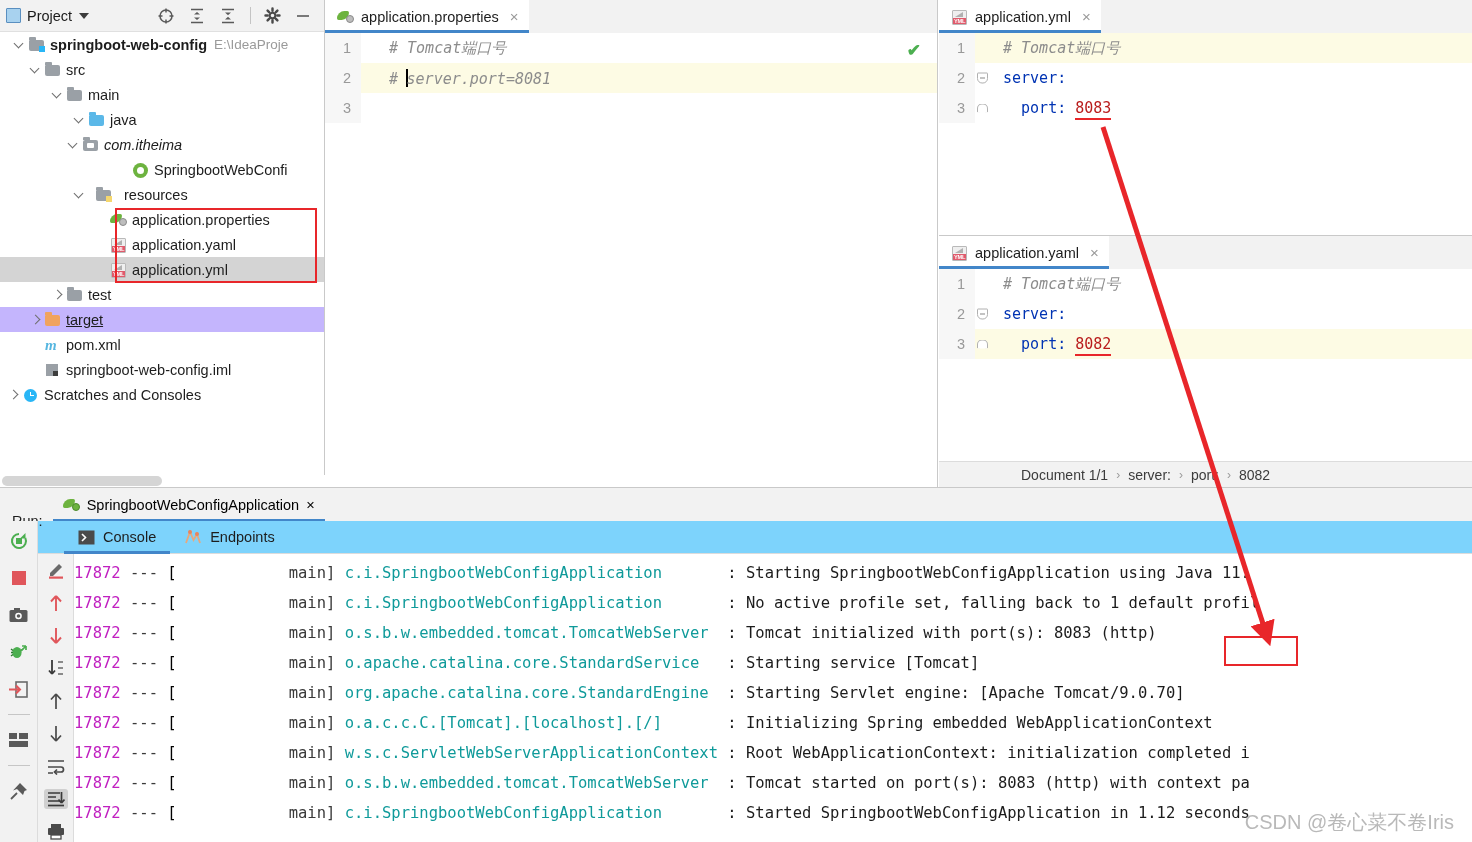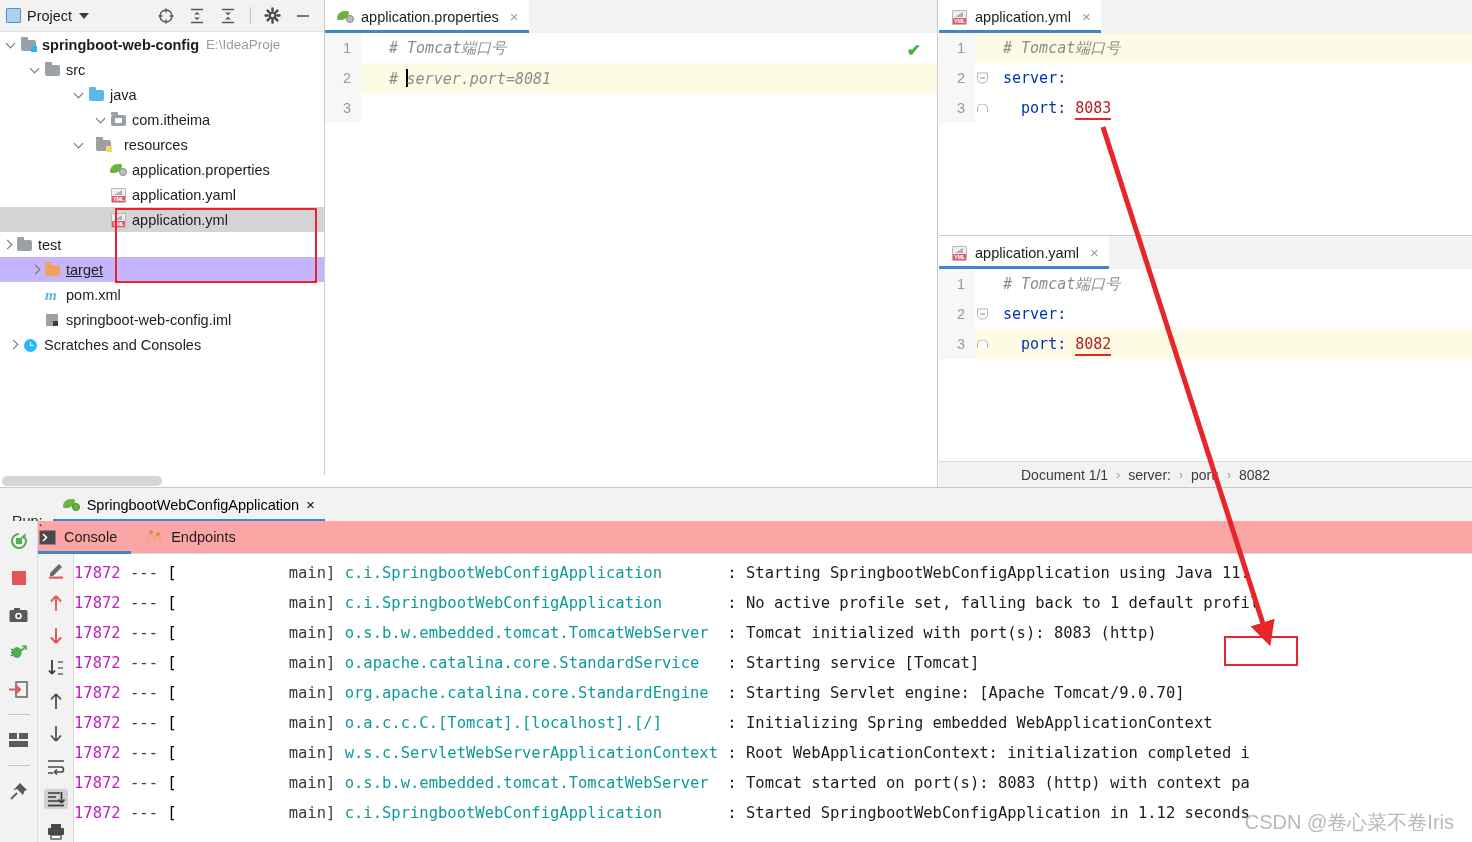--- a/index.html
+++ b/index.html
@@ -224,22 +224,22 @@
   }
   #run-tabrow .run-label { font-size:14.5px; color:#1d1d1d; padding: 0 10px 0 12px; margin-top: 32px; }
   .run-tab {
     height:33px; display:flex; align-items:center; gap:7px; padding:0 10px;
     font-size:14.5px; background:#f2f2f2; position:relative;
   }
   .run-tab.active::after {
     content:""; position:absolute; left:0; right:0; bottom:0; height:2.5px; background:#4286c9;
   }
   #run-subrow {
-    height: 33px; background:#fca5a5; display:flex; align-items:center;
-    padding-left: 25px; border-bottom:1px solid #dcdcdc;
+    height: 33px; background:#7dd3fc; display:flex; align-items:center;
+    padding-left: 64px; border-bottom:1px solid #dcdcdc;
   }
   .sub-tab {
     display:flex; align-items:center; gap:8px; height:33px; padding: 0 14px;
     font-size:14.5px; color:#1d1d1d; position:relative;
   }
   .sub-tab.active::after {
     content:""; position:absolute; left:0; right:0; bottom:0; height:2.5px; background:#4286c9;
   }
 
   #run-left-toolbar {
@@ -312,52 +312,66 @@
             <path d="M3.8 3.8l1.6 1.6M12.6 12.6l1.6 1.6M14.2 3.8l-1.6 1.6M5.4 12.6l-1.6 1.6"></path>
           </g>
         </svg>
         <svg width="18" height="18" viewBox="0 0 18 18">
           <path d="M3 9h12" stroke="#5a5a5a" stroke-width="1.6"></path>
         </svg>
       </span>
     </div>
 
     <div id="tree">
-        <div class="trow" style="padding-left: 4px;">
+        <div class="trow" style="padding-left: 12px;">
           <span class="chev open"></span>
           <span class="ico">
             <span class="folder">
               <span class="badge"></span>
             </span>
           </span>
           <span class="tlabel bold">springboot-web-config</span>
           <span class="tpath">E:\IdeaProje</span>
         </div>
         <div class="trow" style="padding-left: 28px;">
           <span class="chev open"></span>
           <span class="ico">
             <span class="folder"></span>
           </span>
           <span class="tlabel">src</span>
         </div>
+        <div class="trow" style="padding-left: 50px;">
+          <span class="chev open"></span>
+          <span class="ico">
+            <span class="folder"></span>
+          </span>
+          <span class="tlabel">main</span>
+        </div>
         <div class="trow" style="padding-left: 72px;">
           <span class="chev open"></span>
           <span class="ico">
             <span class="folder blue"></span>
           </span>
           <span class="tlabel">java</span>
         </div>
-        <div class="trow" style="padding-left: 94px;">
+        <div class="trow" style="padding-left: 66px; font-style: italic;">
           <span class="chev open"></span>
           <span class="ico">
             <span class="folder" style="border-radius:2px">
               <span style="position:absolute;left:4px;top:3px;width:7px;height:5px;background:#fff;border-radius:1px"></span>
             </span>
           </span>
           <span class="tlabel">com.itheima</span>
+        </div>
+        <div class="trow" style="padding-left: 116px;">
+          <span class="chev" style="visibility:hidden"></span>
+          <span class="ico">
+            <span class="spring-ico"></span>
+          </span>
+          <span class="tlabel">SpringbootWebConfi</span>
         </div>
         <div class="trow" style="padding-left: 72px; gap: 7px;">
           <span class="chev open"></span>
           <span class="ico">
             <span class="folder">
               <span class="badge lines"></span>
             </span>
           </span>
           <span class="tlabel">resources</span>
         </div>
@@ -378,21 +392,21 @@
           </span>
           <span class="tlabel">application.yaml</span>
         </div>
         <div class="trow sel" style="padding-left: 94px;">
           <span class="chev" style="visibility:hidden"></span>
           <span class="ico">
             <span class="yml-ico"></span>
           </span>
           <span class="tlabel">application.yml</span>
         </div>
-        <div class="trow" style="">
+        <div class="trow" style="padding-left: 50px;">
           <span class="chev"></span>
           <span class="ico">
             <span class="folder"></span>
           </span>
           <span class="tlabel">test</span>
         </div>
         <div class="trow yellow" style="padding-left: 28px;">
           <span class="chev"></span>
           <span class="ico">
             <span class="folder orange"></span>

